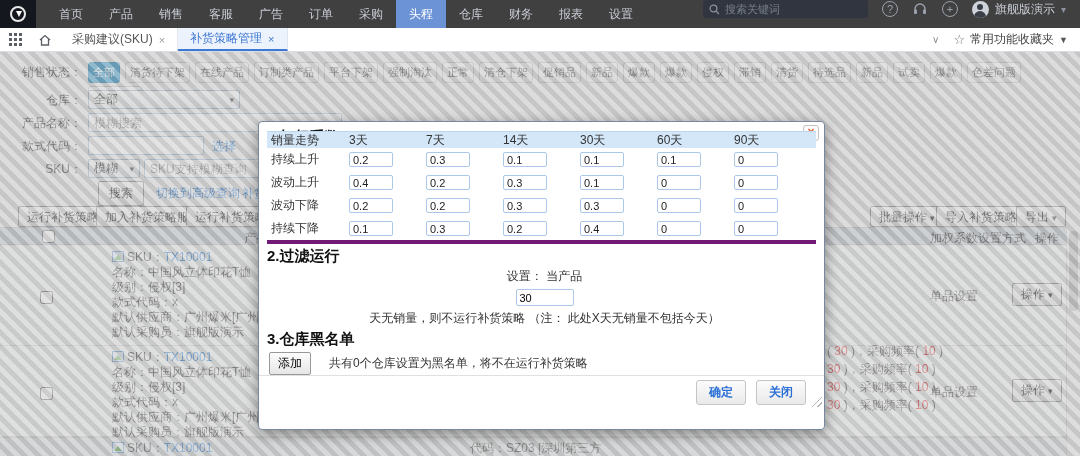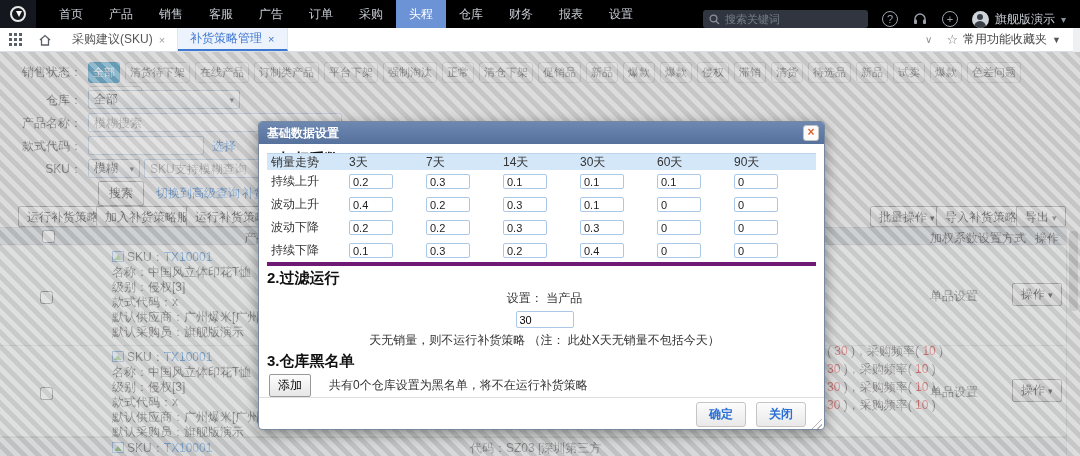--- a/index.html
+++ b/index.html
@@ -1,22 +1,22 @@
 <!DOCTYPE html>
 <html><head>
 <meta charset="utf-8">
 <style>
   * { margin:0; padding:0; box-sizing:border-box; }
   html,body { width:1080px; height:456px; }
   body { position:relative; overflow:hidden; background:#eef0f1;
          font-family:"Liberation Sans","DejaVu Sans",sans-serif; font-size:12px; color:#333; }
 
   
-  .topnav { position:absolute; top:0; left:0; right:0; height:28px; background:#000000;
-            display:flex; align-items:flex-end; z-index:10; }
+  .topnav { position:absolute; top:0; left:0; right:0; height:28px; background:#404040;
+            display:flex; align-items:flex-start; z-index:10; }
   .logo { width:36px; height:28px; background:#14171d; display:flex; align-items:center; justify-content:center; }
   .logo .emblem { width:16px; height:16px; border:2px solid #e9e9e9; border-radius:50%;
                   background:#14171d; position:relative; }
   .logo .emblem::after { content:""; position:absolute; left:4px; top:3px; border-left:3px solid transparent;
                   border-right:3px solid transparent; border-top:6px solid #fff; }
   .menu { display:flex; height:28px; margin-left:10px; }
   .nav-item { line-height:28px; padding:0 13px; color:#c8ccd4; font-size:12px; cursor:pointer; }
   .nav-item.active { background:#6b93d6; color:#fff; }
   .nav-right { margin-left:auto; display:flex; align-items:center; gap:14px; padding-right:14px; }
   .nav-search { width:165px; height:18px; background:#30353f; border-radius:3px; display:flex;
@@ -26,21 +26,21 @@
   .nicon { width:16px; height:16px; border:1px solid #9aa1ac; border-radius:50%; color:#9aa1ac;
            font-size:11px; line-height:14px; text-align:center; cursor:pointer; }
   .avatar-wrap { display:flex; align-items:center; gap:6px; cursor:pointer; }
   .avatar { width:17px; height:17px; border-radius:50%; background:#cfd4da; position:relative; overflow:hidden; }
   .avatar::before { content:""; position:absolute; left:5.5px; top:3px; width:6px; height:6px; border-radius:50%; background:#3a3f47; }
   .avatar::after { content:""; position:absolute; left:2.5px; top:10px; width:12px; height:8px; border-radius:6px 6px 0 0; background:#3a3f47; }
   .uname { color:#c8ccd4; font-size:12px; }
   .chev { color:#8a919c; font-size:10px; }
 
   
-  .tabbar { position:absolute; top:28px; left:0; right:7px; height:24px; background:#fff;
+  .tabbar { position:absolute; top:28px; left:0; right:0; height:24px; background:#fff;
             border-bottom:1px solid #d9dee5; display:flex; align-items:stretch; z-index:10; }
   .tb-icon { width:30px; display:flex; align-items:center; justify-content:center; color:#5a5f66; cursor:pointer; }
   .tab { display:flex; align-items:center; gap:6px; padding:0 12px; border-right:1px solid #e2e6ea;
          color:#555; cursor:pointer; font-size:12px; }
   .tab:first-of-type { border-left:1px solid #e2e6ea; margin-left:12px; }
   .tab .x { color:#9aa0a8; font-size:11px; }
   .tab.active { background:#edf3fc; color:#3f78d1; border-bottom:2px solid #3f78d1; }
   .tab.active .x { color:#3f78d1; }
   .tab-right { margin-left:auto; display:flex; align-items:center; gap:14px; padding-right:12px; color:#666; }
   .fav { display:flex; align-items:center; gap:5px; cursor:pointer; font-size:12px; color:#444; }
@@ -320,21 +320,20 @@
   </div>
 
   <div class="vscroll">
       <div class="vthumb"></div>
     </div>
 </div>
 
 <div class="overlay"></div>
 
 <div class="modal">
-  <div class="m-head">基础数据设置</div>
   <div class="m-close">×</div>
   <div class="m-body">
 
     <div class="m-h">1.加权系数</div>
     <div class="wtable">
         <div class="wt-head">
           <span class="wt-corner">销量走势</span>
           <span class="wt-col">3天</span>
           <span class="wt-col">7天</span>
           <span class="wt-col">14天</span>

